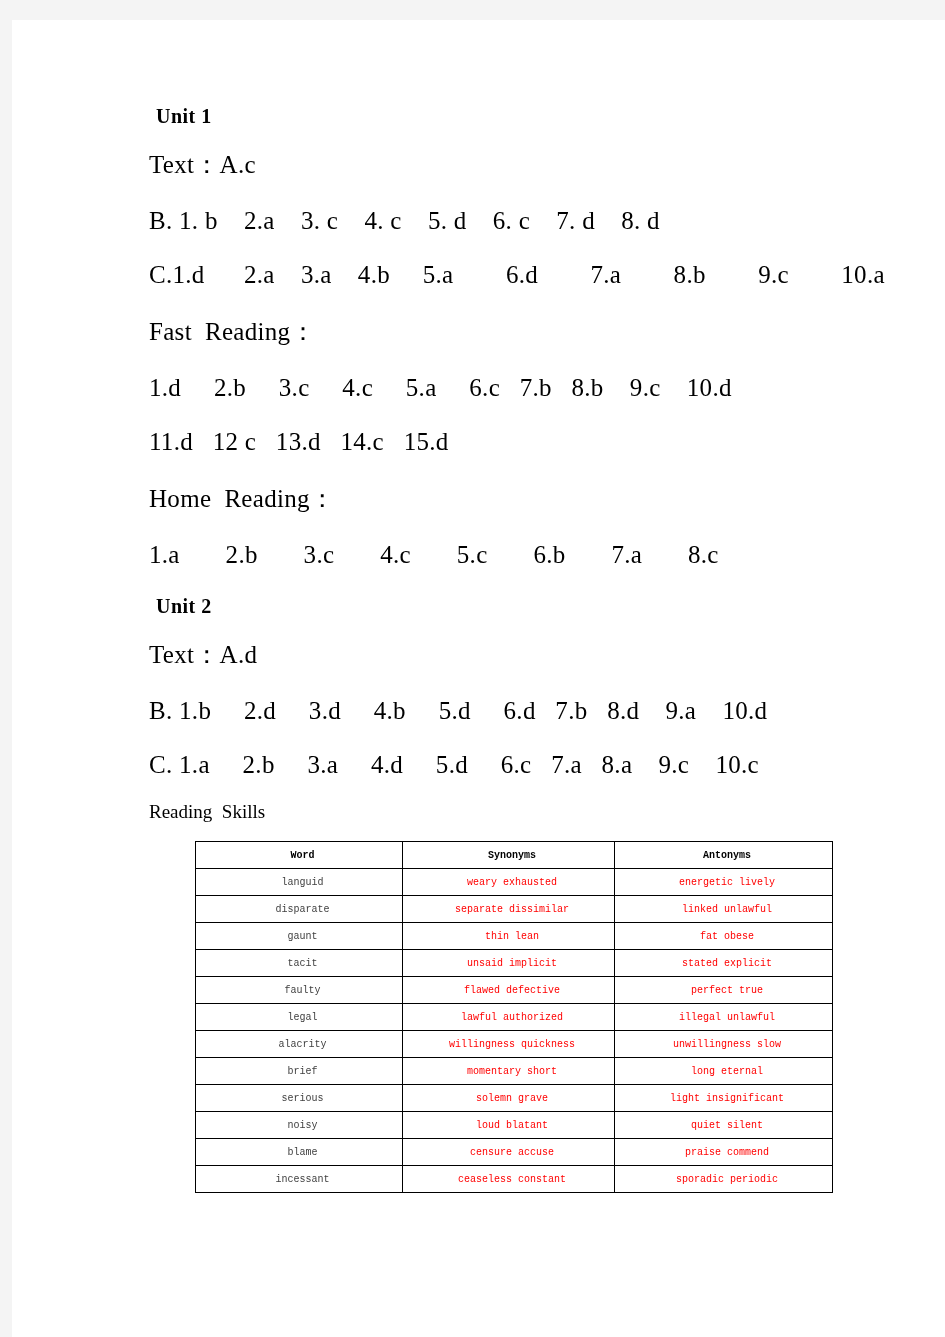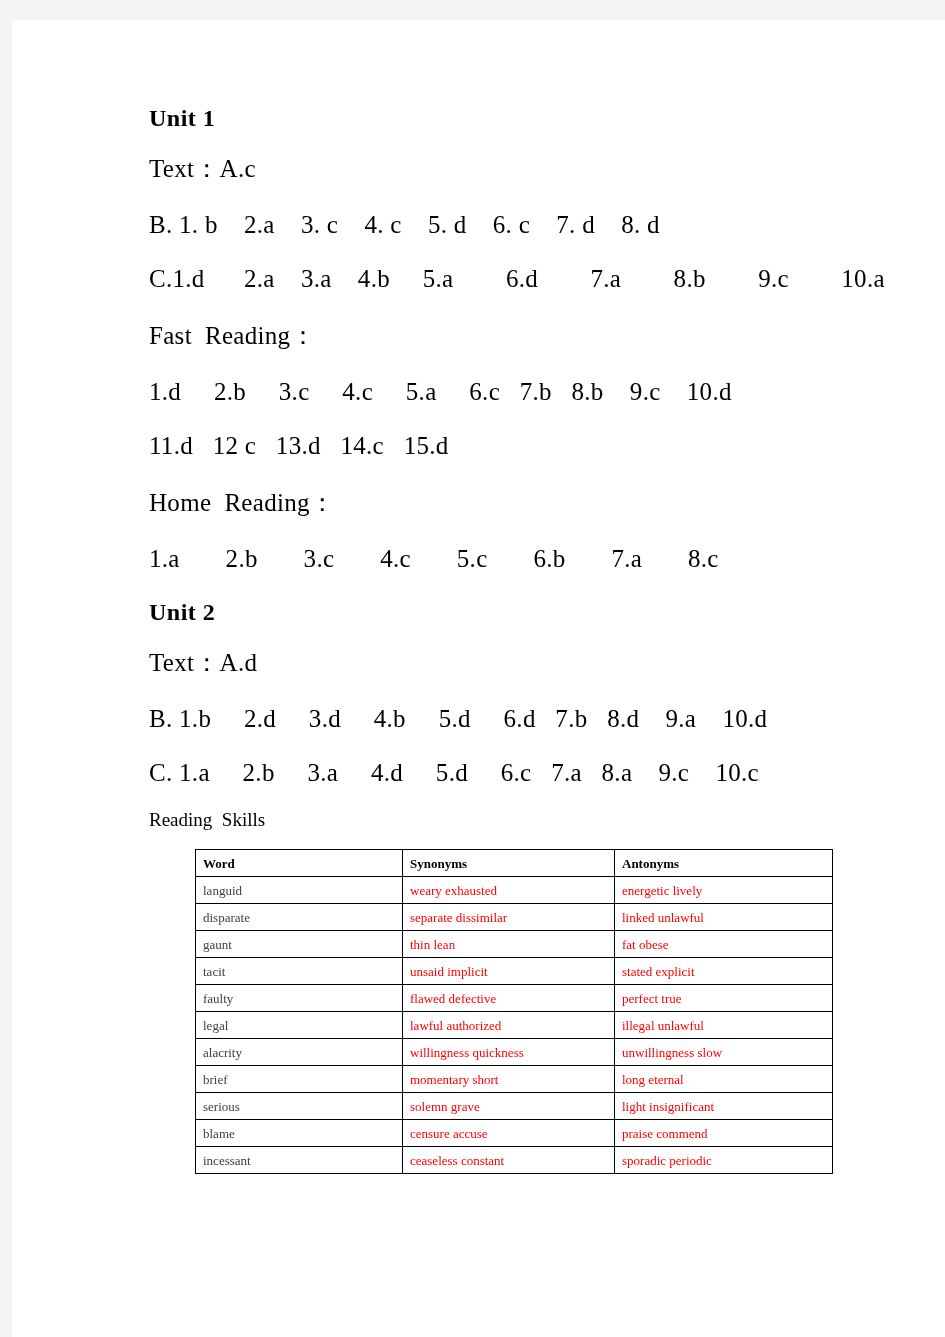--- a/index.html
+++ b/index.html
@@ -22,24 +22,24 @@
     background: #ffffff;
   }
   .content {
     position: absolute;
     left: 137px;
     top: 85px;
     width: 700px;
   }
   .unit-heading {
     font-family: "Liberation Serif", serif;
-    font-size: 24px;
+    font-size: 20px;
     font-weight: bold;
     color: #000000;
-    margin: 0 0 20px 0;
+    margin: 0 0 20px 7px;
     letter-spacing: 0.5px;
   }
   .line {
     font-family: "Liberation Serif", serif;
     font-size: 25px;
     color: #000000;
     margin: 0 0 26px 0;
     white-space: pre;
     letter-spacing: 0.3px;
   }
@@ -54,26 +54,26 @@
     white-space: pre;
   }
   table.skills {
     border-collapse: collapse;
     margin: 0 0 0 46px;
     width: 637px;
     table-layout: fixed;
   }
   table.skills td, table.skills th {
     border: 1px solid #000000;
-    font-family: Liberation Serif, serif;
-    font-size: 13px;
+    font-family: Liberation Mono, monospace;
+    font-size: 10px;
     padding: 2px 0 2px 7px;
     height: 22px;
     line-height: 21px;
-    text-align: left;
+    text-align: center;
     vertical-align: middle;
     overflow: hidden;
     white-space: nowrap;
   }
   table.skills th {
     font-weight: bold;
     color: #000000;
   }
   table.skills td.word {
     color: #404040;
@@ -164,20 +164,25 @@
           <td class="word">brief</td>
           <td class="syn">momentary short</td>
           <td class="ant">long eternal</td>
         </tr>
         <tr>
           <td class="word">serious</td>
           <td class="syn">solemn grave</td>
           <td class="ant">light insignificant</td>
         </tr>
         <tr>
+          <td class="word">noisy</td>
+          <td class="syn">loud blatant</td>
+          <td class="ant">quiet silent</td>
+        </tr>
+        <tr>
           <td class="word">blame</td>
           <td class="syn">censure accuse</td>
           <td class="ant">praise commend</td>
         </tr>
         <tr>
           <td class="word">incessant</td>
           <td class="syn">ceaseless constant</td>
           <td class="ant">sporadic periodic</td>
         </tr>
       </tbody>

